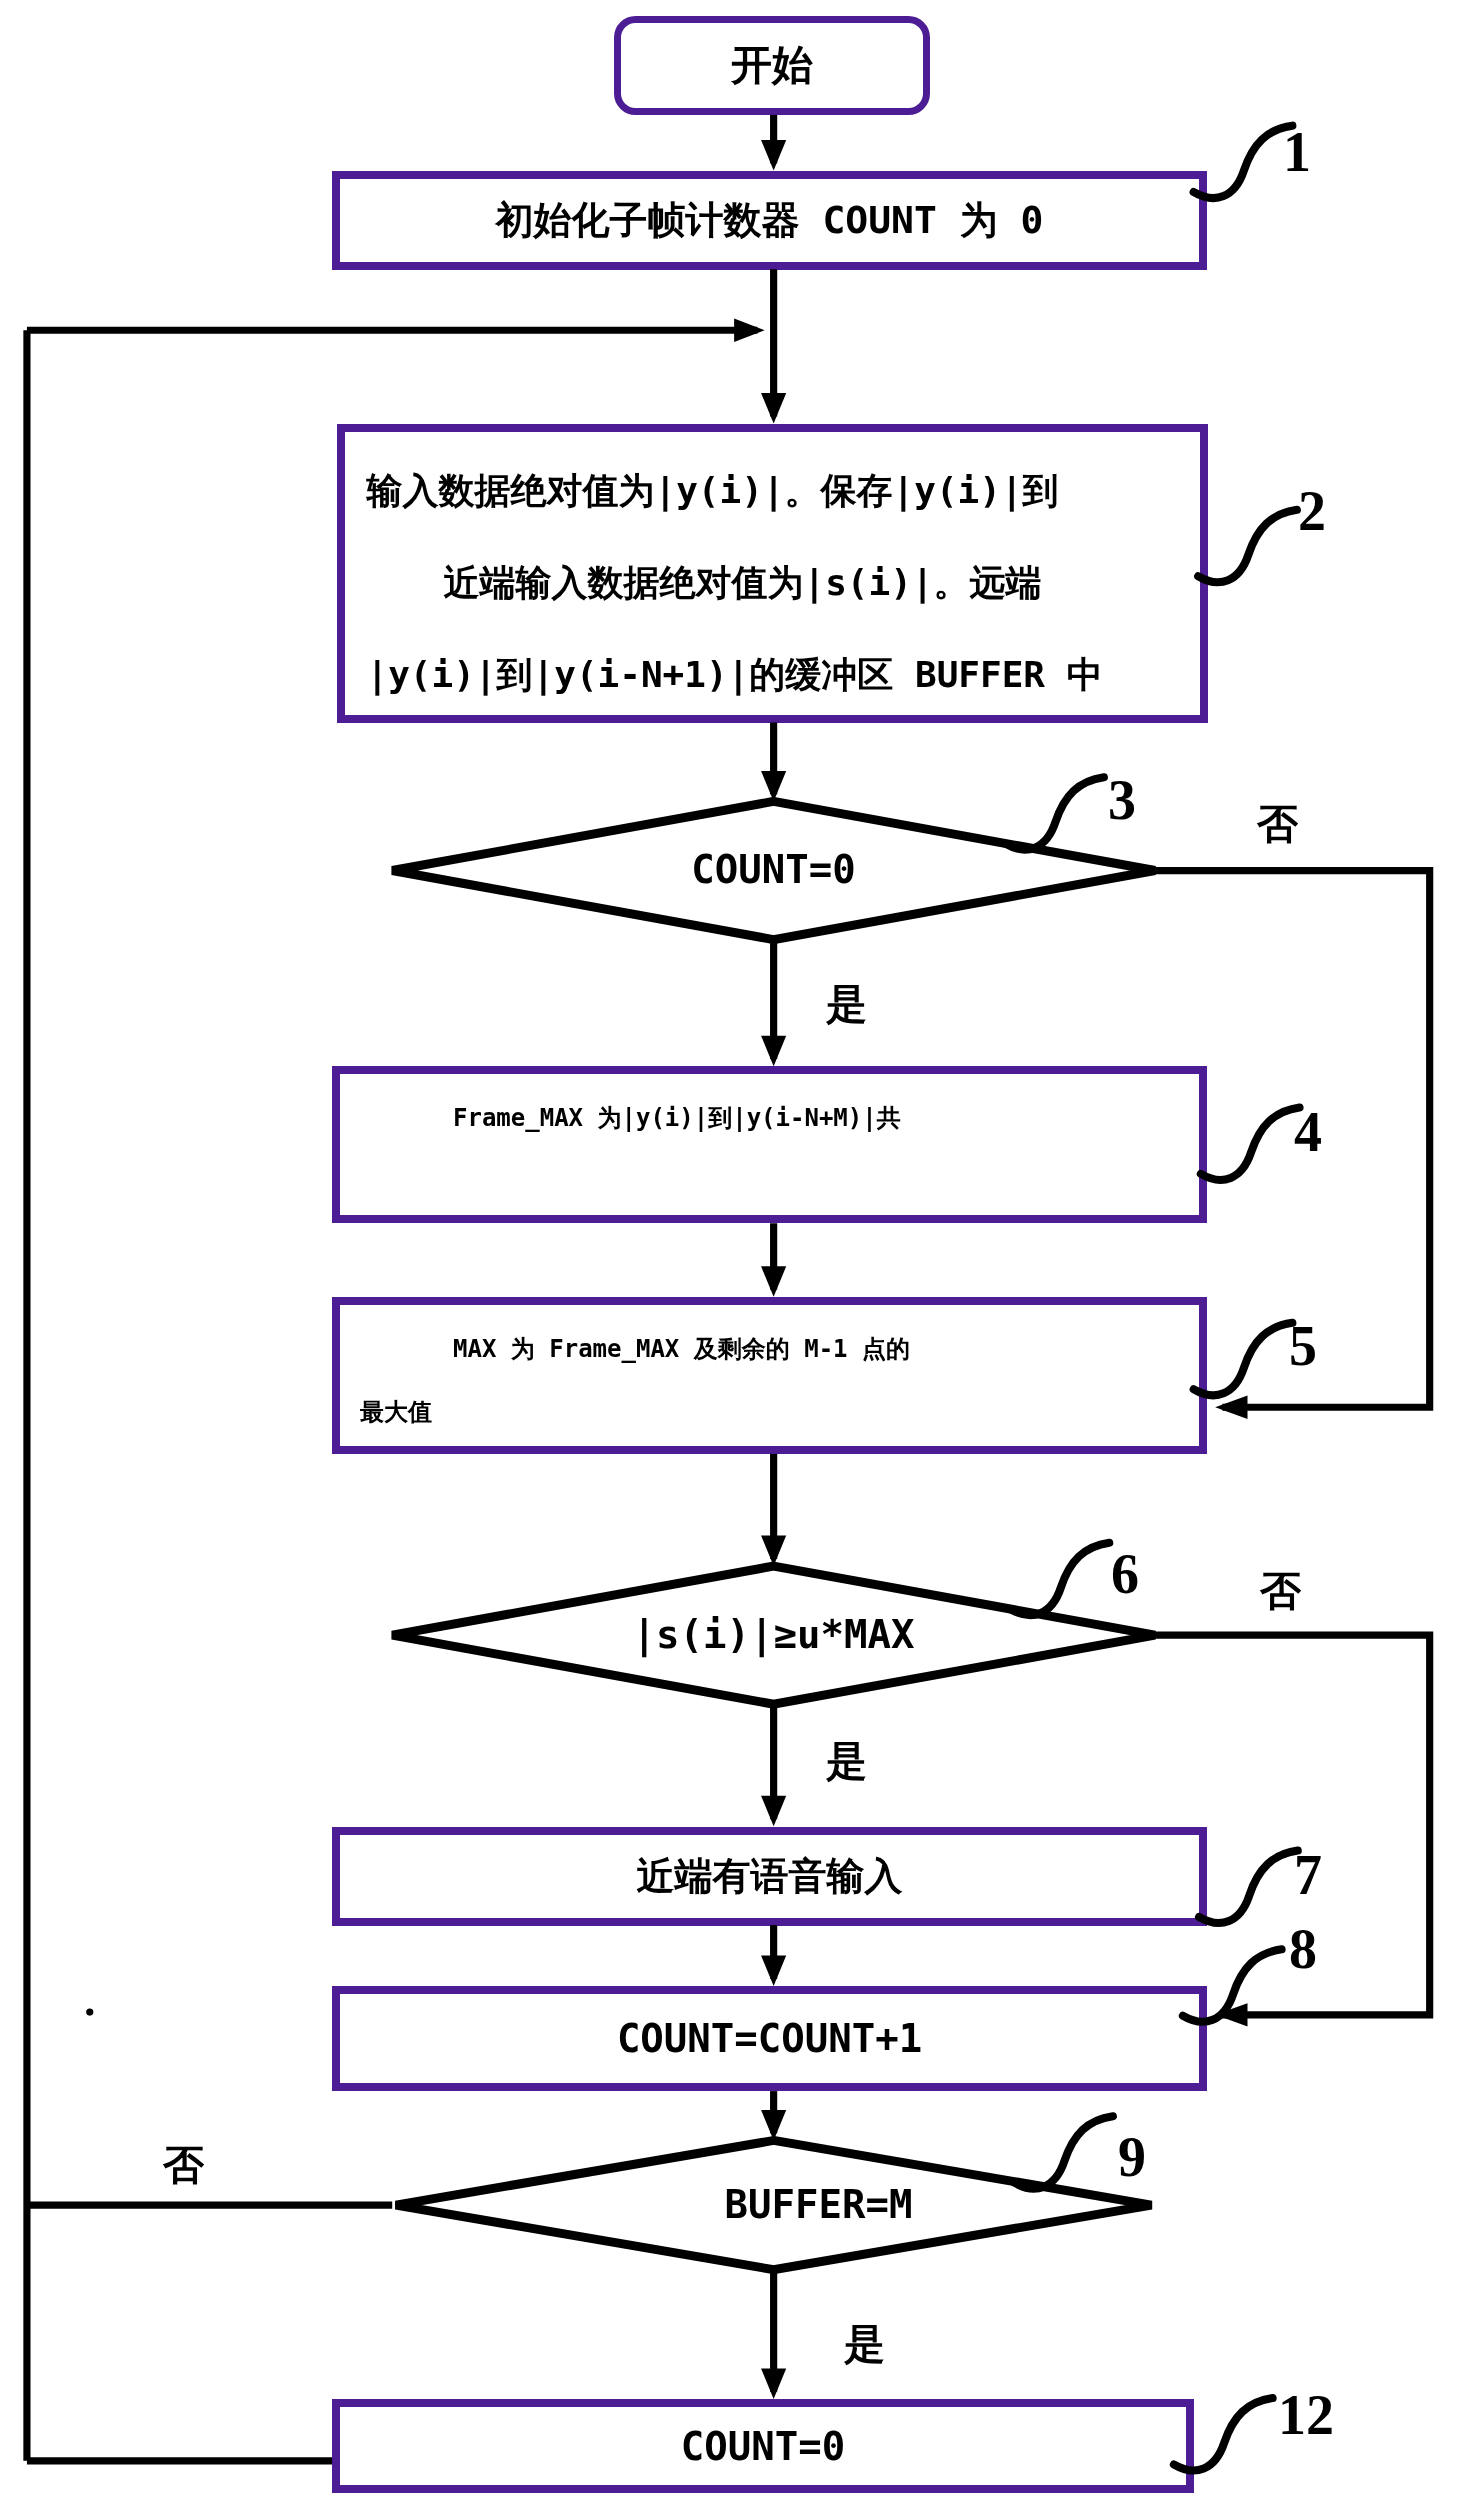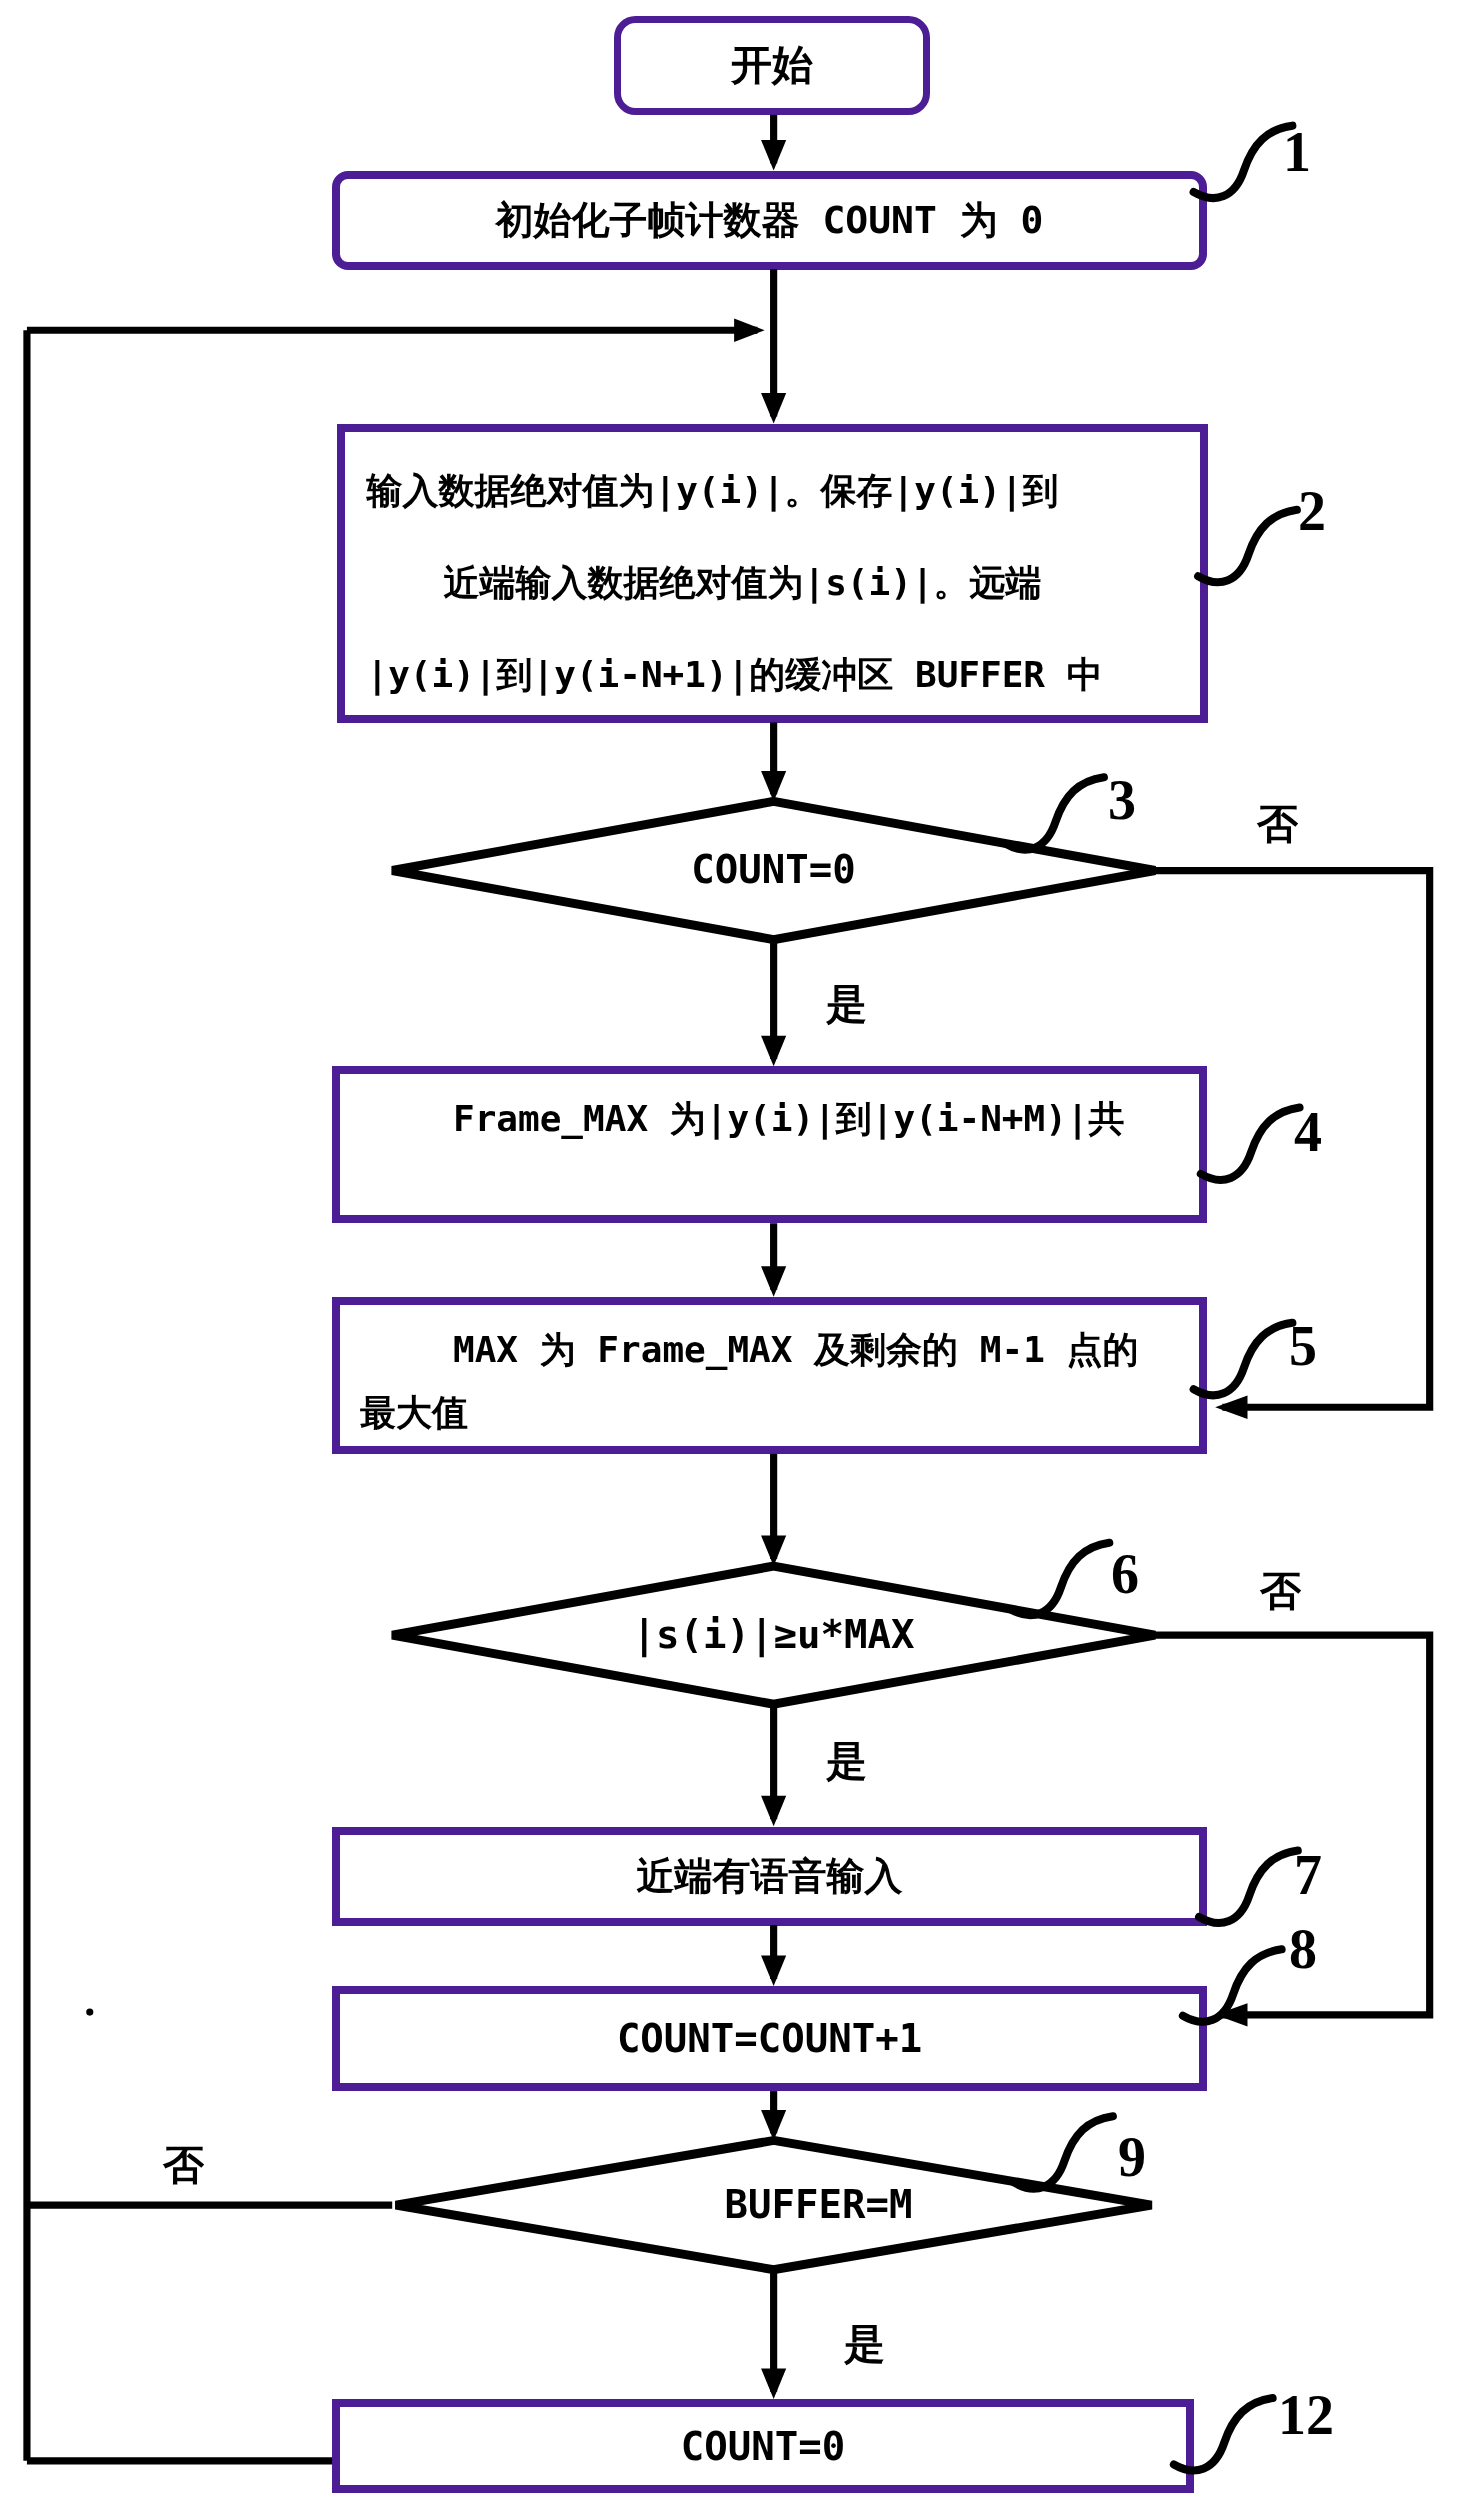--- a/index.html
+++ b/index.html
@@ -7,21 +7,21 @@
           font-family:"Liberation Sans","DejaVu Sans",sans-serif;color:#000;}
   svg.layer{position:absolute;left:0;top:0;pointer-events:none;}
   .box{position:absolute;box-sizing:border-box;border:8px solid #4c1d95;background:#fff;
        display:flex;align-items:center;justify-content:center;}
   .box.multi{flex-direction:column;align-items:stretch;justify-content:flex-start;}
   .terminator{border-width:7.2px;border-radius:21.5px;}
   .t{font-weight:700;color:#000;white-space:nowrap;
      font-family:"DejaVu Sans Mono","Liberation Sans",sans-serif;}
   .cjk42{font-size:38px;}
   .line40{font-size:36px;line-height:92px;}
-  .line40b{font-size:36px;line-height:63px;}
+  .line40b{font-size:24px;line-height:63px;}
   .mono44{font-size:39px;font-family:"DejaVu Sans Mono","Liberation Mono",monospace;font-weight:700;}
   .starttext{font-size:41px;font-weight:700;}
   .dlabel{position:absolute;text-align:center;font-weight:700;}
   .branch{position:absolute;font-size:41px;font-weight:700;color:#000;}
   .ref{position:absolute;font-family:"Liberation Serif","DejaVu Serif",serif;
        font-weight:700;font-size:56px;line-height:56px;color:#000;}
   .pad-l1{padding-left:77px;}
   .pad-l2{padding-left:93px;}
   .inner2{padding:12.6px 21.5px 0 21.5px;}
   .inner4{padding:12.6px 20px 0 20px;}
@@ -34,21 +34,21 @@
   <svg class="layer" width="1462" height="2512" viewBox="0 0 1629 2799">
     <polygon points="862,893 1287,970 862,1047 437,970" fill="#fff" stroke="#000" stroke-width="10"></polygon>
     <polygon points="862,1745 1287,1822 862,1899 437,1822" fill="#fff" stroke="#000" stroke-width="10"></polygon>
     <polygon points="862,2385 1283,2457 862,2529 441,2457" fill="#fff" stroke="#000" stroke-width="10"></polygon>
   </svg>
 
   <div class="box terminator" style="left:614px;top:16px;width:316px;height:99px;">
     <span class="t starttext">开始</span>
   </div>
 
-  <div class="box" style="left:332px;top:171px;width:875px;height:99px;border-radius:16px;">
+  <div class="box" style="left:332px;top:171px;width:875px;height:99px;">
     <span class="t cjk42">初始化子帧计数器 COUNT 为 0</span>
   </div>
 
   <div class="box multi" style="left:337px;top:424px;width:871px;height:299px;">
     <div class="inner2">
       <div class="t line40">输入数据绝对值为|y(i)|。保存|y(i)|到</div>
       <div class="t line40 pad-l1">近端输入数据绝对值为|s(i)|。远端</div>
       <div class="t line40">|y(i)|到|y(i-N+1)|的缓冲区 BUFFER 中</div>
     </div>
   </div>

